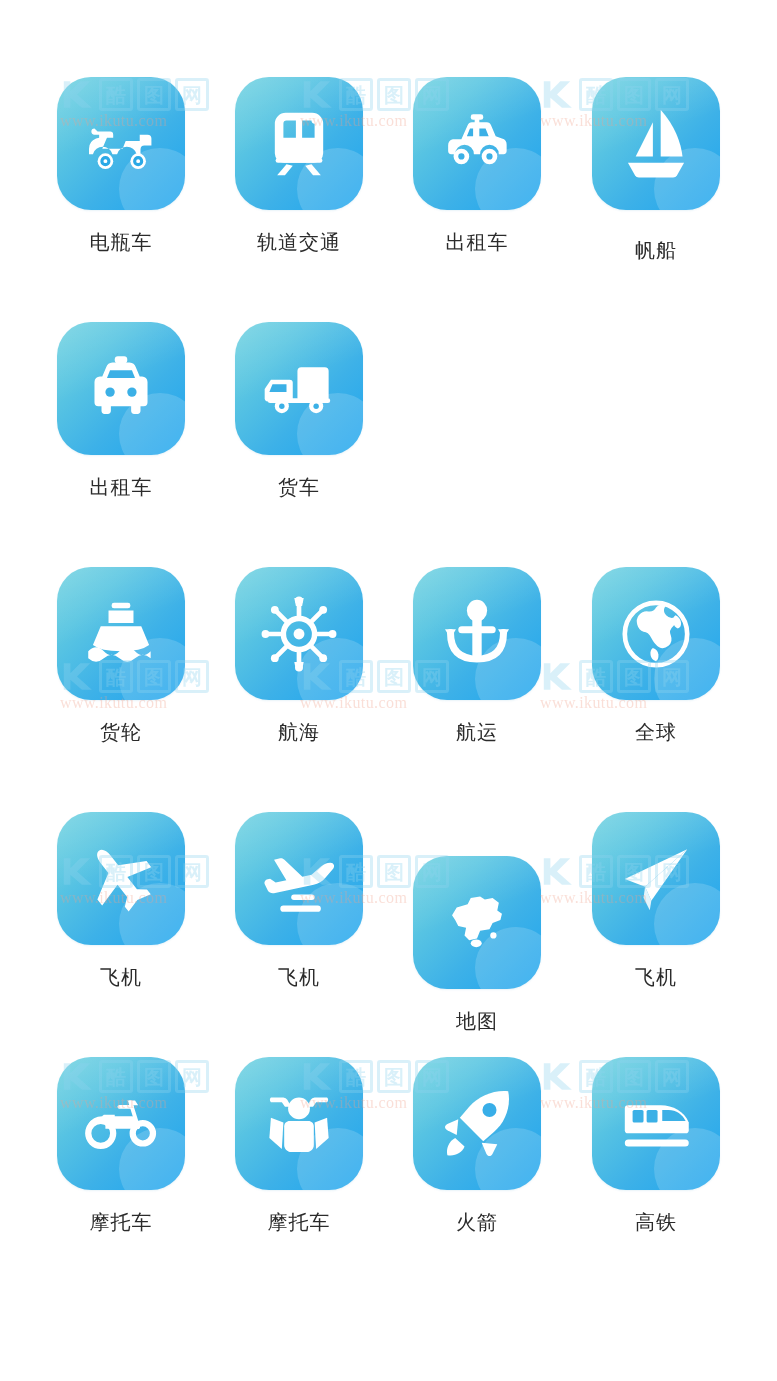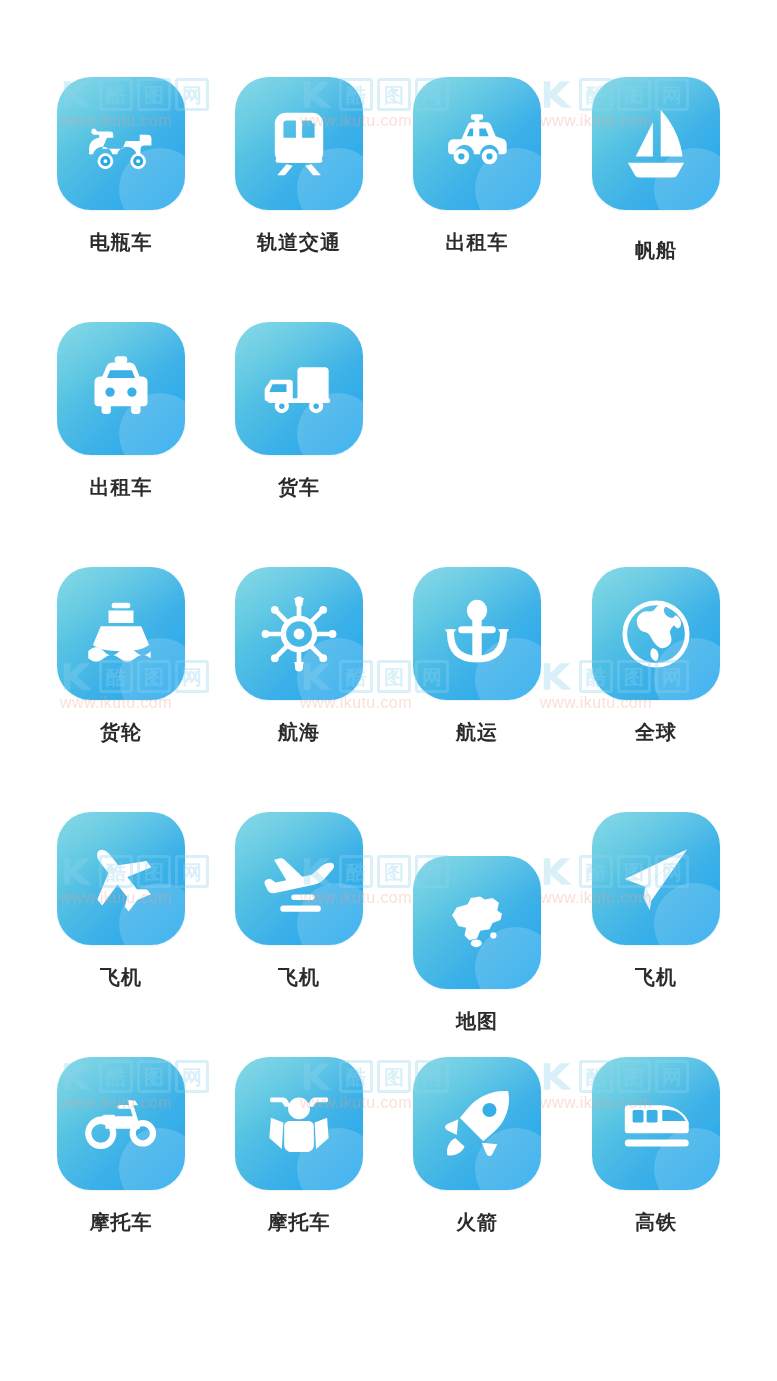--- a/index.html
+++ b/index.html
@@ -46,21 +46,21 @@
     border-radius:3px;
     display:flex;align-items:center;justify-content:center;
     font-size:20px;line-height:1;color:#8fd4ef;
     font-family:"DejaVu Sans","Liberation Sans",sans-serif;
     font-weight:700;
   }
   .wm-url{
     font-size:16px;
     letter-spacing:.4px;
     color:#f0a08a;
-    font-family:Liberation Sans, sans-serif;
+    font-family:Liberation Serif, serif;
     white-space:nowrap;
   }
 
   
   #grid{
     position:absolute;
     left:0; top:0;
     width:777px; height:1381px;
     z-index:1;
   }
@@ -98,21 +98,21 @@
   .glyph svg{ display:block; }
 
   .label{
     margin-top:22px;
     font-size:20px;
     line-height:1;
     color:#2b2b2b;
     font-family:"DejaVu Sans","Liberation Sans",sans-serif;
     letter-spacing:1px;
     white-space:nowrap;
-    font-weight:700;
+    font-weight:400;
   }
 </style>
 </head>
 <body>
 
 <div id="board">
 
   <div id="grid">
       <div class="cell" style="left: 57px; top: 77px;">
         <div class="tile">

